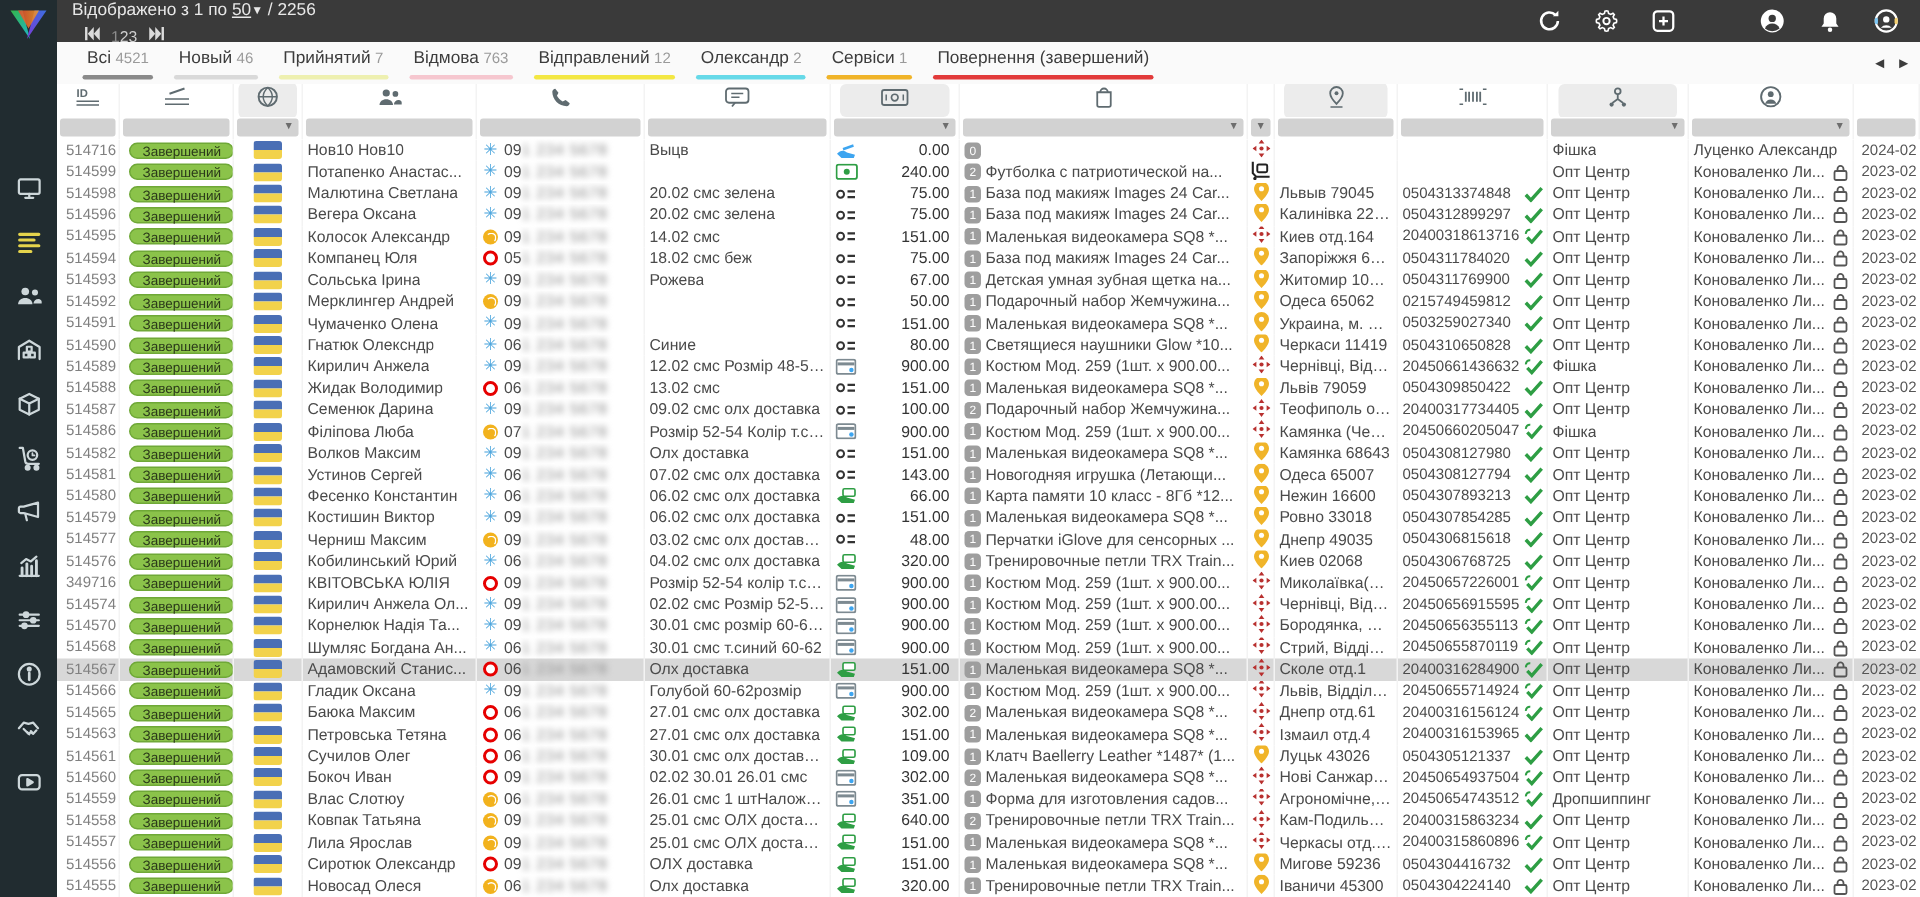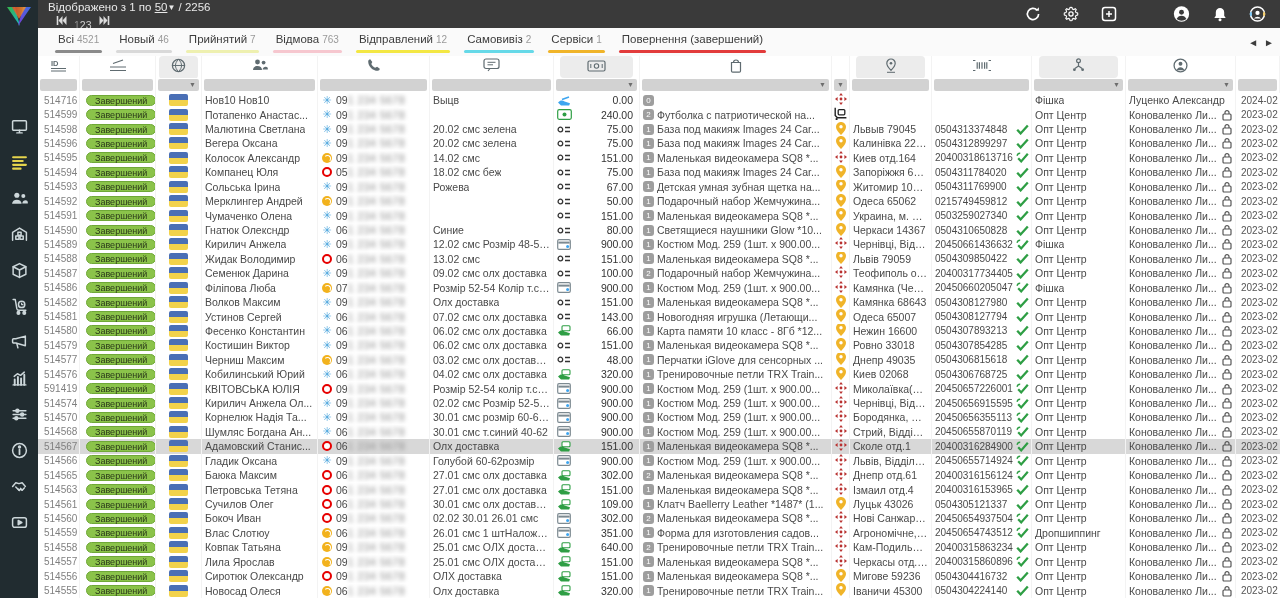--- a/index.html
+++ b/index.html
@@ -18,21 +18,21 @@
   .snav-item svg { width:17px; height:17px; }
 
   
   .main { flex:1; display:flex; flex-direction:column; min-width:0; }
 
   
   .topbar { height:28px; background:#3a3a3a; color:#e8e8e8; position:relative; flex:none; }
   .showing { position:absolute; left:10px; top:1px; font-size:11.5px; white-space:nowrap; }
   .showing .psize { text-decoration:underline; cursor:pointer; }
   .showing .caret { font-size:8px; position:relative; top:-1px; }
-  .pager { position:absolute; left:10px; top:15px; display:flex; align-items:flex-start; gap:0; }
+  .pager { position:absolute; left:10px; top:15px; display:flex; align-items:center; gap:0; }
   .pager .pbtn { width:26px; text-align:center; cursor:pointer; font-size:10.5px; color:#cfcfcf; }
   .pager .pnum.current { color:#8d8d8d; }
   .topicons { position:absolute; right:14px; top:0; height:28px; display:flex; align-items:center; gap:21px; }
   .topicons .ticon { width:17px; height:17px; display:flex; align-items:center; justify-content:center; cursor:pointer; }
   .topicons .gap { width:14px; }
 
   
   .tabsbar { height:28px; background:#fafafa; display:flex; align-items:stretch; flex:none;
     padding-left:10px; overflow:hidden; position:relative; }
   .tab { position:relative; padding:5px 10px 0 10px; font-size:11.5px; color:#3c3c3c;
@@ -267,21 +267,21 @@
           </span>
         </div>
     </div>
 
     <div class="tabsbar" id="tabsbar">
         <div class="tab "><span>Всі</span><span class="cnt">4521</span><div class="under" style="background:#8a8a8a"></div></div>
         <div class="tab "><span>Новый</span><span class="cnt">46</span><div class="under" style="background:#d9d9d9"></div></div>
         <div class="tab "><span>Прийнятий</span><span class="cnt">7</span><div class="under" style="background:#eef0b0"></div></div>
         <div class="tab "><span>Відмова</span><span class="cnt">763</span><div class="under" style="background:#f6c7cf"></div></div>
         <div class="tab "><span>Відправлений</span><span class="cnt">12</span><div class="under" style="background:#f3e743"></div></div>
-        <div class="tab "><span>Самовивіз</span><span class="cnt">2</span><div class="under" style="background:#66d9e8"></div></div>
+        <div class="tab "><span>Олександр</span><span class="cnt">2</span><div class="under" style="background:#66d9e8"></div></div>
         <div class="tab "><span>Сервіси</span><span class="cnt">1</span><div class="under" style="background:#f0b429"></div></div>
         <div class="tab "><span>Повернення (завершений)</span><div class="under" style="background:#e23b3b"></div></div>
         <div class="tabnav">
           <span class="arr">◄</span>
           <span class="arr">►</span>
         </div>
       </div>
 
     <div class="grid hicons" id="hicons">
         <div class="hcell">
@@ -1073,21 +1073,21 @@
             <span class="qty">1</span>
             <span class="ell">Светящиеся наушники Glow *10...</span>
           </div>
           <div class="cell c-pin">
             <span><svg width="10" height="13" viewBox="0 0 10 13">
                 <path d="M5 0C2.2 0 0 2.2 0 5c0 3.4 5 8 5 8s5-4.6 5-8c0-2.8-2.2-5-5-5z" fill="#f0b429"></path>
                 <circle cx="5" cy="4.8" r="1.7" fill="#fff"></circle>
               </svg></span>
           </div>
           <div class="cell">
-            <span class="ell">Черкаси 14367</span>
+            <span class="ell">Черкаси 11419</span>
           </div>
           <div class="cell c-ttn">
             <span>0504310650828</span>
             <span class="chk">
               <svg width="13" height="11" viewBox="0 0 13 11">
                 <path d="M1.2 5.8l3.4 3.6L11.8 1.4" fill="none" stroke="#2e9e44" stroke-width="2.3"></path>
               </svg>
             </span>
           </div>
           <div class="cell">
@@ -1791,21 +1791,21 @@
             <span class="lock">
               <svg width="10" height="12" viewBox="0 0 10 12">
                 <rect x="1" y="5" width="8" height="6" rx="1" fill="none" stroke="#555" stroke-width="1.2"></rect>
                 <path d="M3 5V3.6a2 2 0 0 1 4 0V5" fill="none" stroke="#555" stroke-width="1.2"></path>
               </svg>
             </span>
           </div>
           <div class="cell c-date">2023-02</div>
         </div>
         <div class="row grid">
-          <div class="cell c-id">591419</div>
+          <div class="cell c-id">349716</div>
           <div class="cell">
             <span class="badge">Завершений</span>
           </div>
           <div class="cell flagwrap">
             <span class="uaflag">
               <span class="b" style="display:block"></span>
               <span class="y" style="display:block"></span>
             </span>
           </div>
           <div class="cell">
@@ -2031,21 +2031,21 @@
             <span class="ell">Шумляс Богдана Ан...</span>
           </div>
           <div class="cell">
             <span class="opico">
               <span class="ks">✳</span>
             </span>
             <span>06</span>
             <span class="blur">1 234 5678</span>
           </div>
           <div class="cell">
-            <span class="ell">30.01 смс т.синий 40-62</span>
+            <span class="ell">30.01 смс т.синий 60-62</span>
           </div>
           <div class="cell c-price">
             <span class="payico">
               <svg width="14" height="11" viewBox="0 0 14 11">
                 <rect x="0.7" y="0.7" width="12.6" height="9.6" rx="1.3" fill="none" stroke="#7d8a91" stroke-width="1.2"></rect>
                 <rect x="1.4" y="2.6" width="11.2" height="2" fill="#7d8a91"></rect>
                 <circle cx="10.6" cy="7.6" r="1.5" fill="#3da5f0"></circle>
               </svg>
             </span>
             <span class="val">900.00</span>

